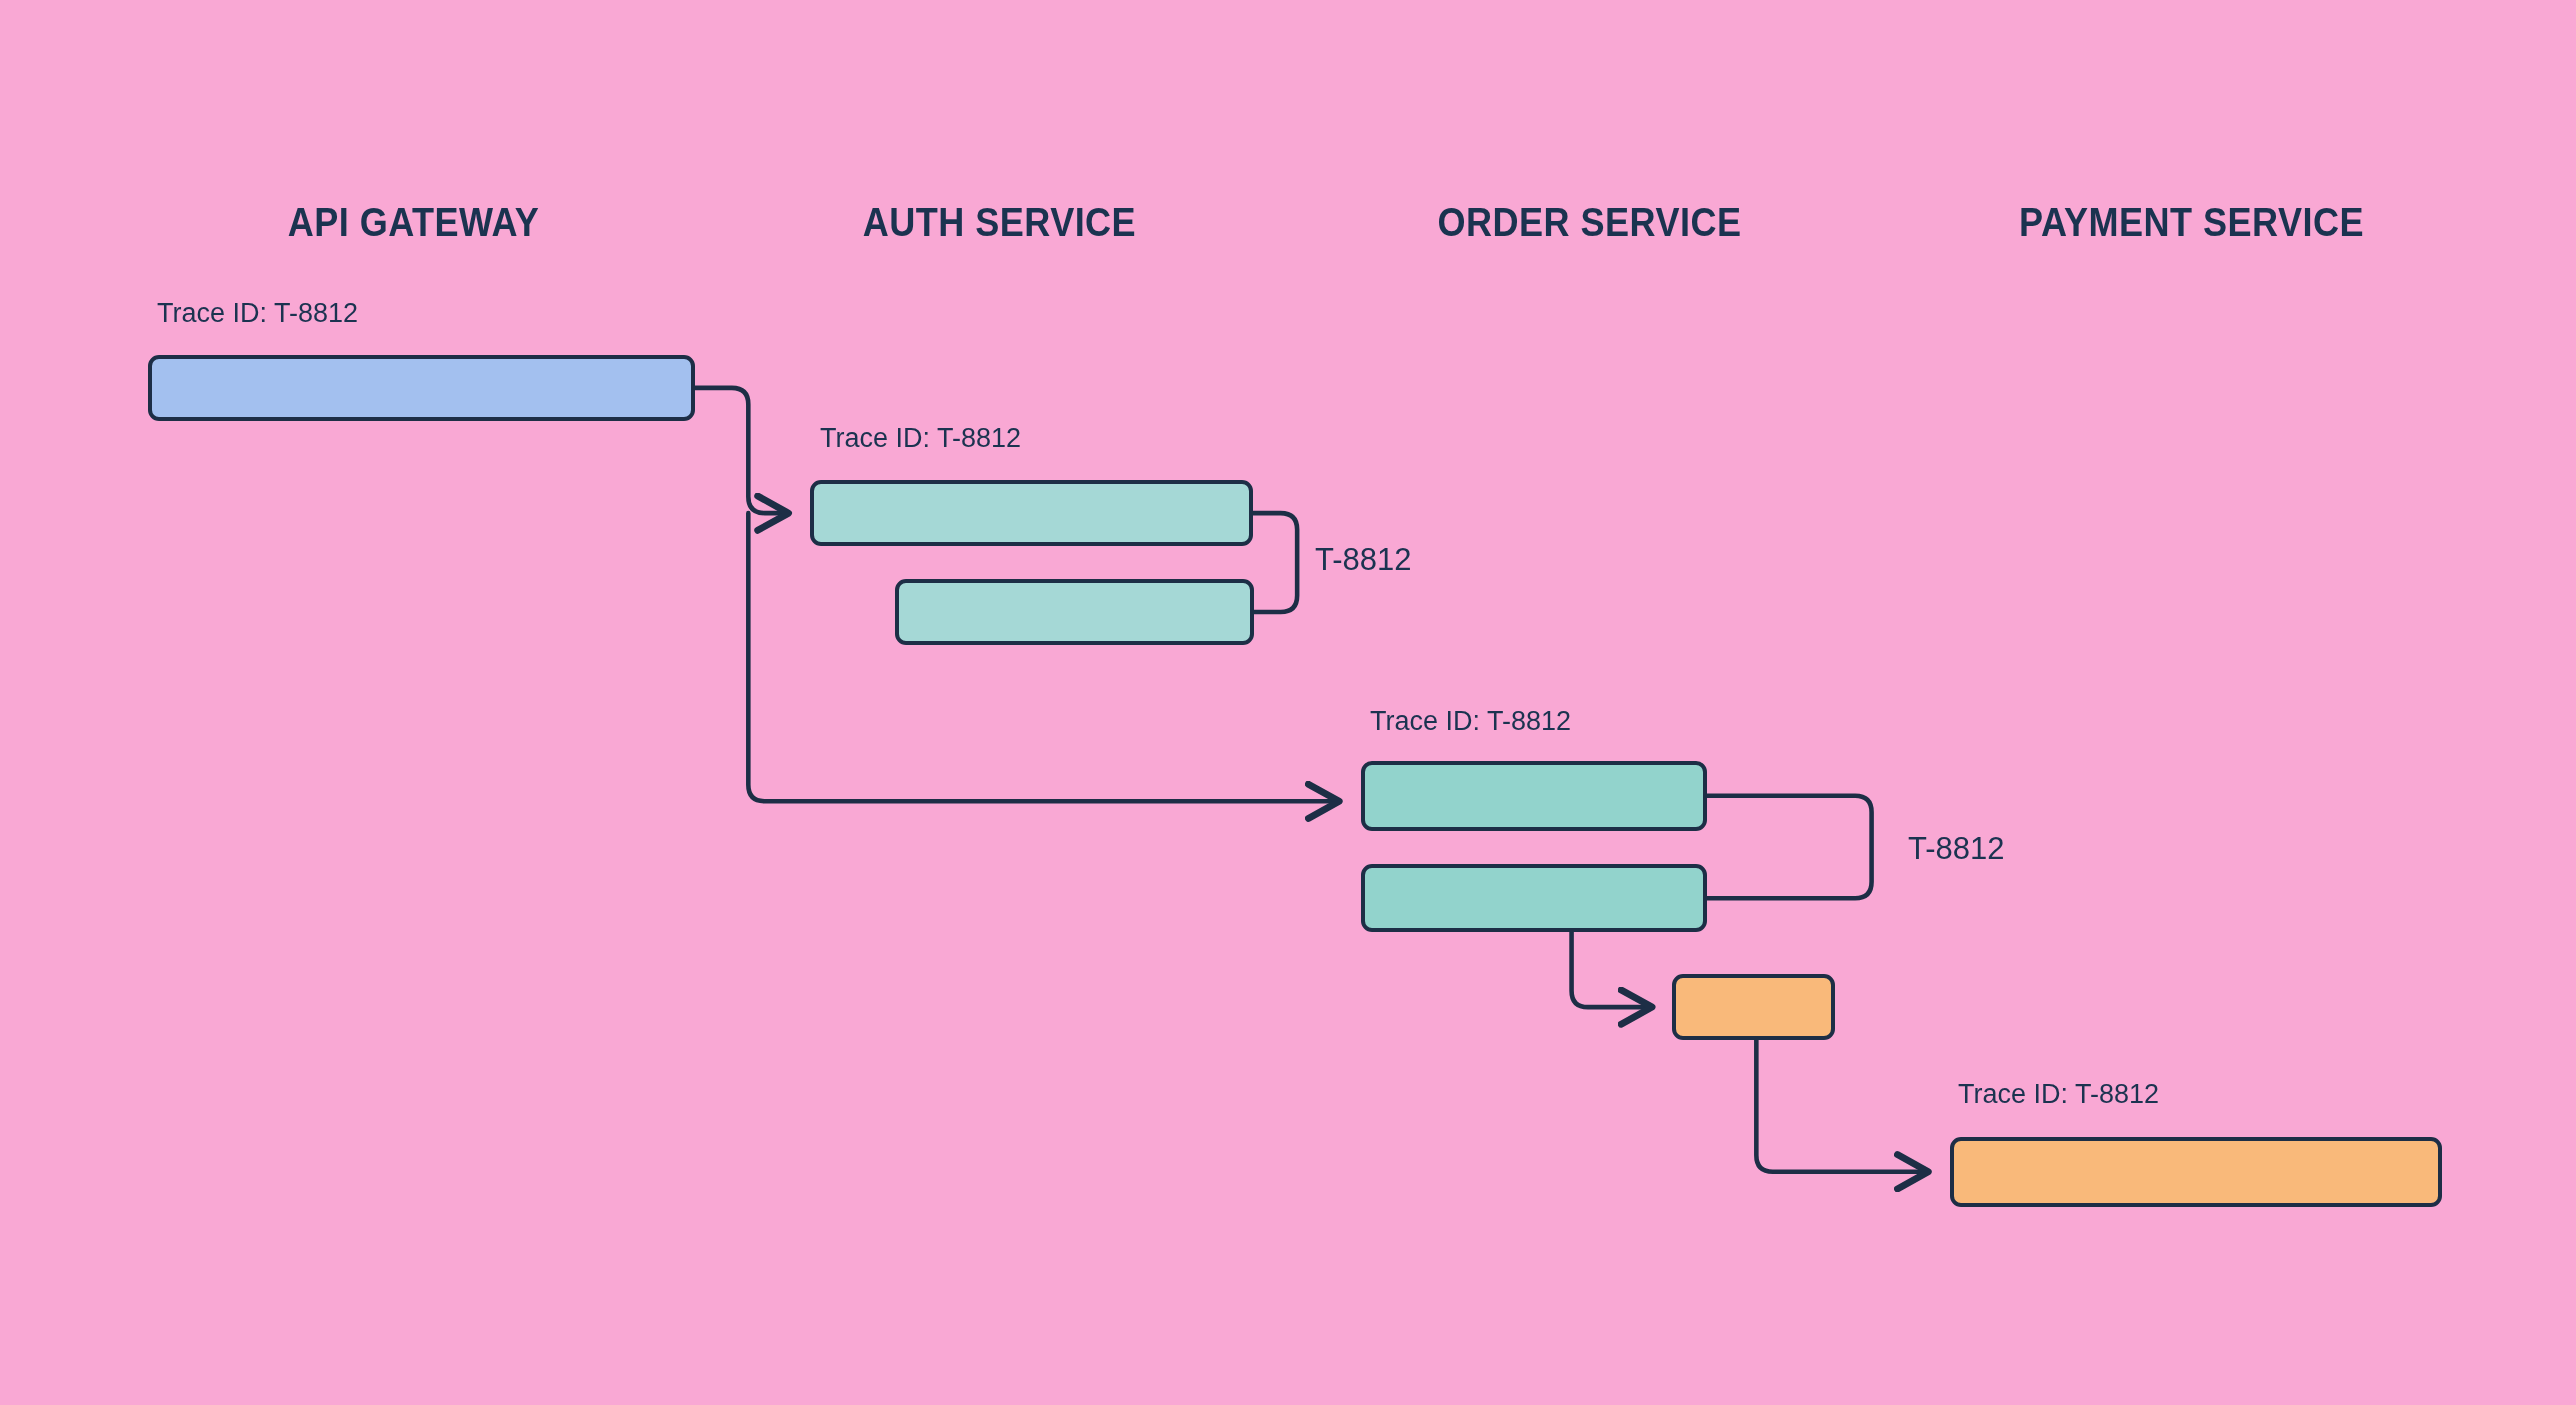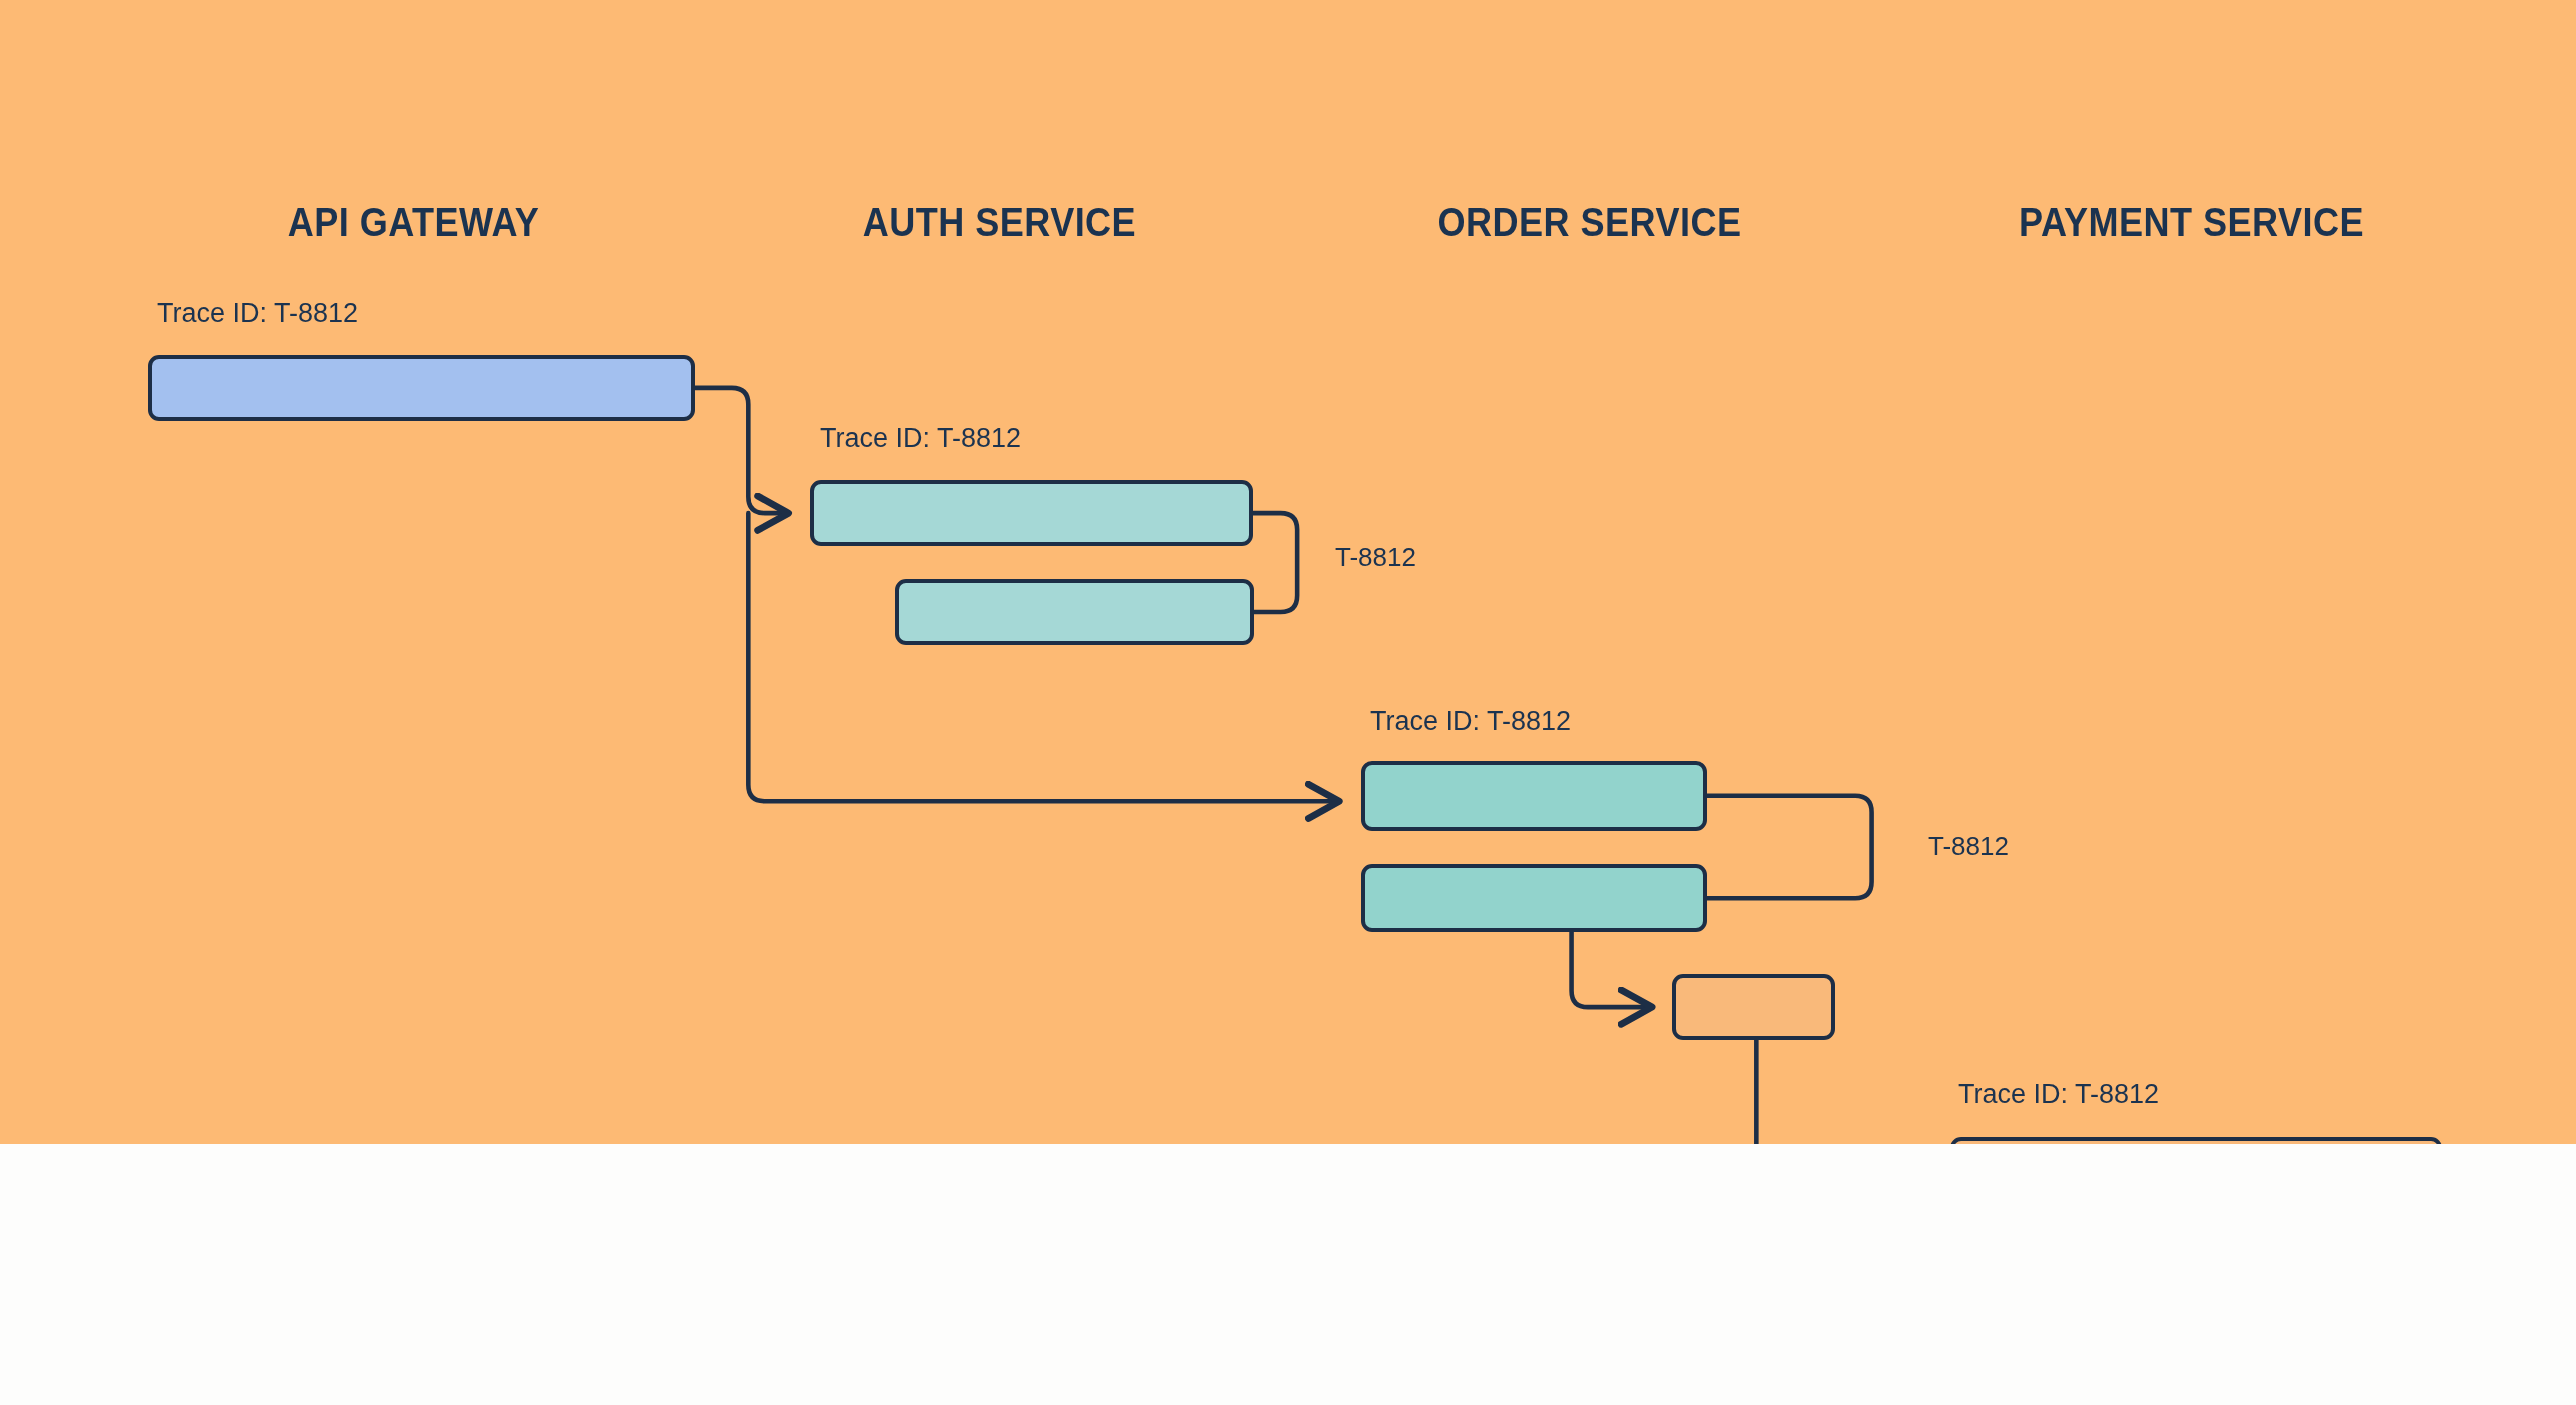--- a/index.html
+++ b/index.html
@@ -3,22 +3,22 @@
 <meta charset="utf-8">
 <style>
   html, body {
     margin: 0;
     padding: 0;
     background: #fdfdfc;
   }
   #canvas {
     position: relative;
     width: 2576px;
-    height: 1144px;
-    background: #fdba74;
+    height: 1405px;
+    background: #f9a8d4;
     font-family: "Liberation Sans", sans-serif;
     overflow: hidden;
     text-decoration: underline;
   }
   #trace-svg {
     position: absolute;
     left: 0;
     top: 0;
     width: 2576px;
     height: 1405px;
@@ -40,24 +40,23 @@
     font-family: "Liberation Sans", sans-serif;
     font-weight: 400;
     font-size: 27px;
     color: #1b3350;
     white-space: nowrap;
   }
   .bracket-label {
     position: absolute;
     font-family: "Liberation Sans", sans-serif;
     font-weight: 400;
-    font-size: 26px;
+    font-size: 31px;
     color: #1b3350;
     white-space: nowrap;
-    margin-left: 20px;
   }
   .span-bar {
     position: absolute;
     box-sizing: border-box;
     border: 4.6px solid #1d2e46;
     border-radius: 11px;
   }
 </style>
 </head>
 <body>

